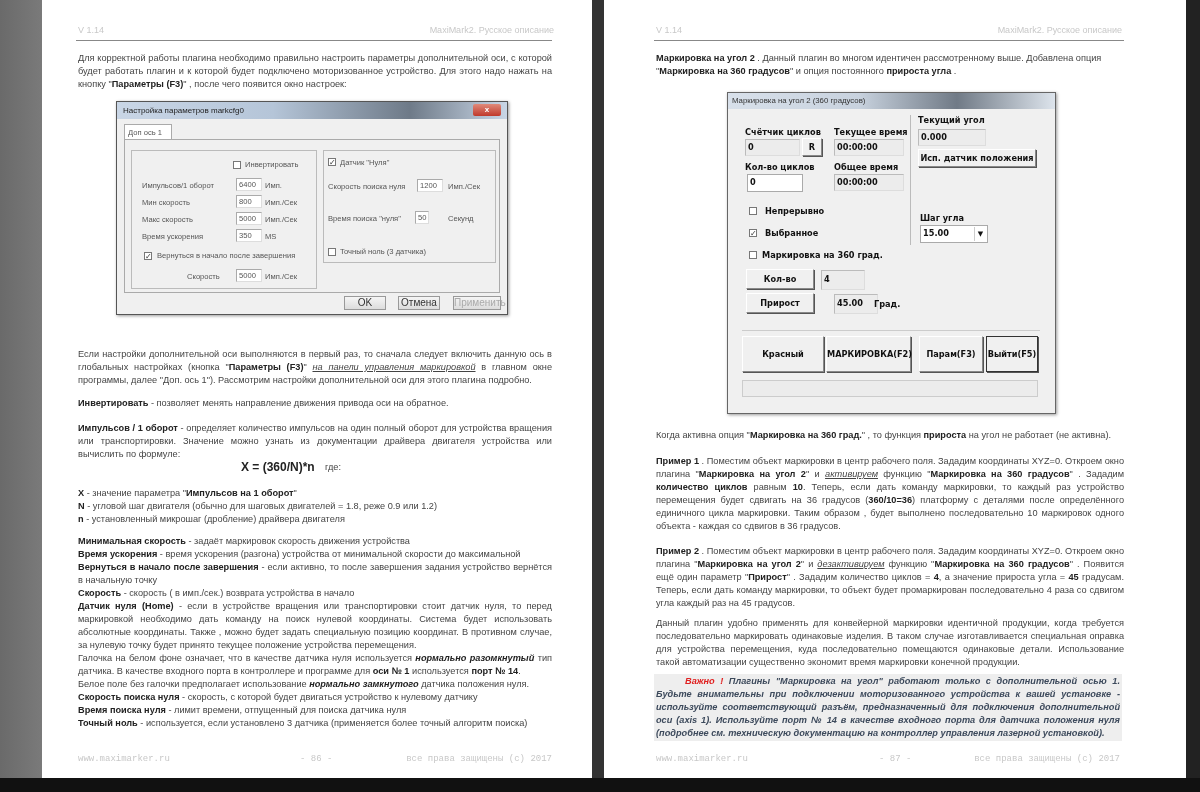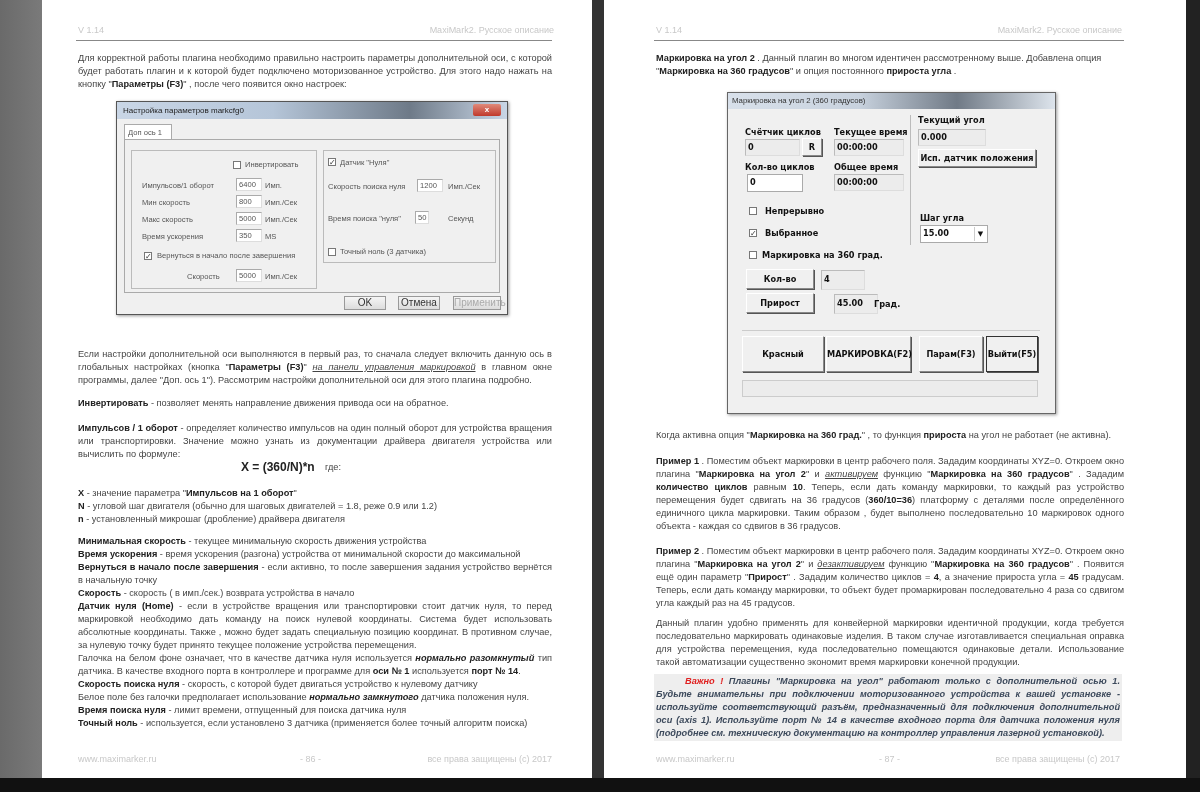--- a/index.html
+++ b/index.html
@@ -7,21 +7,21 @@
   body { background: #3c3c3c; position: relative; font-family: "Liberation Sans", sans-serif; color: #333; }
   .bg-left { position: absolute; left: 0; top: 0; width: 42px; height: 792px; background: linear-gradient(90deg,#6a6a6a,#7a7a7a); }
   .bg-gap { position: absolute; left: 592px; top: 0; width: 12px; height: 792px; background: #333; }
   .bg-right { position: absolute; left: 1186px; top: 0; width: 14px; height: 792px; background: #222; }
   .page { position: absolute; top: 0; height: 778px; background: #fff; }
   .page.left { left: 42px; width: 550px; }
   .page.right { left: 604px; width: 582px; }
   .bottom-bar { position: absolute; left: 0; top: 778px; width: 1200px; height: 14px; background: #111; }
   .hdr { position: absolute; top: 25px; font-size: 9px; color: #c8c8c8; }
   .hdr-line { position: absolute; top: 40px; height: 1px; background: #888; }
-  .ftr { position: absolute; top: 754px; font-size: 9px; color: #c8c8c8; }
+  .ftr { position: absolute; top: 754px; font-size: 9px; color: #c8c8c8; font-family: Liberation Mono, monospace; }
   .txt { position: absolute; font-size: 9.2px; line-height: 13px; color: #444; text-align: justify; }
   .txt b { color: #222; }
   .txt i.u { text-decoration: underline; }
   
   .dlg { position: absolute; background: #f0f0f0; border: 1px solid #555; box-shadow: 1px 1px 3px rgba(0,0,0,.4); font-size: 7.6px; color: #555; }
   .dlg .title { height: 17px; background: linear-gradient(90deg,#c9d6e6,#b5c5d8 40%,#6e7a88 75%,#c9d6e6); color: #222; font-size: 8px; line-height: 17px; padding-left: 6px; }
   .dlg .close { position: absolute; right: 6px; top: 2px; width: 28px; height: 12px; background: linear-gradient(#e08a7a,#c0392b); border-radius: 2px; color: #fff; font-size: 8px; text-align: center; line-height: 12px; font-weight: bold; }
   .abs { position: absolute; }
   .field { position: absolute; background: #fff; border: 1px solid #aaa; border-right-color: #ddd; border-bottom-color: #ddd; font-size: 7.6px; padding-left: 2px; line-height: 11px; height: 13px; color: #555; }
   .cb { position: absolute; width: 8px; height: 8px; border: 1px solid #777; background: #fff; font-size: 8px; line-height: 7px; text-align: center; color: #333; }
@@ -110,28 +110,28 @@
       <span style="position:absolute;left:247px">где:</span>
     </div>
 
   <div class="txt" style="left:36px;top:487px;width:474px;text-align:left">
     <div><b>X</b><span> - значение параметра "</span><b>Импульсов на 1 оборот</b><span>"</span></div>
     <div><b>N</b><span> - угловой шаг двигателя (обычно для шаговых двигателей = 1.8, реже 0.9 или 1.2)</span></div>
     <div><b>n</b><span> - установленный микрошаг (дробление) драйвера двигателя</span></div>
   </div>
 
   <div class="txt" style="left:36px;top:535px;width:474px">
-    <div><b>Минимальная скорость</b><span> - текущее минимальную скорость движения устройства</span></div>
+    <div><b>Минимальная скорость</b><span> - задаёт маркировок скорость движения устройства</span></div>
     <div><b>Время ускорения</b><span> - время ускорения (разгона) устройства от минимальной скорости до максимальной</span></div>
     <div><b>Вернуться в начало после завершения</b><span> - если активно, то после завершения задания устройство вернётся в начальную точку</span></div>
     <div><b>Скорость</b><span> - скорость ( в имп./сек.) возврата устройства в начало</span></div>
     <div><b>Датчик нуля (Home)</b><span> - если в устройстве вращения или транспортировки стоит датчик нуля, то перед маркировкой необходимо дать команду на поиск нулевой координаты. Система будет использовать абсолютные координаты. Также , можно будет задать специальную позицию координат. В противном случае, за нулевую точку будет принято текущее положение устройства перемещения.</span></div>
     <div><span>Галочка на белом фоне означает, что в качестве датчика нуля используется </span><b><i>нормально разомкнутый</i></b><span> тип датчика.   В качестве входного порта в контроллере и программе для </span><b>оси № 1</b><span> используется </span><b>порт № 14</b><span>.</span></div>
+    <div><span>Белое поле без галочки предполагает использование </span><b><i>нормально замкнутого</i></b><span>  датчика положения нуля.</span></div>
     <div><b>Скорость поиска нуля</b><span> - скорость, с которой будет двигаться устройство к нулевому датчику</span></div>
-    <div><span>Белое поле без галочки предполагает использование </span><b><i>нормально замкнутого</i></b><span>  датчика положения нуля.</span></div>
     <div><b>Время поиска нуля</b><span> - лимит времени, отпущенный для поиска датчика нуля</span></div>
     <div><b>Точный ноль</b><span> - используется, если установлено 3 датчика  (применяется более точный алгоритм поиска)</span></div>
   </div>
 
   <div class="ftr" style="left:36px">www.maximarker.ru</div>
   <div class="ftr" style="left:258px">- 86 -</div>
   <div class="ftr" style="right:40px">все права защищены  (с)  2017</div>
 </div>
 
 <div class="page right">

